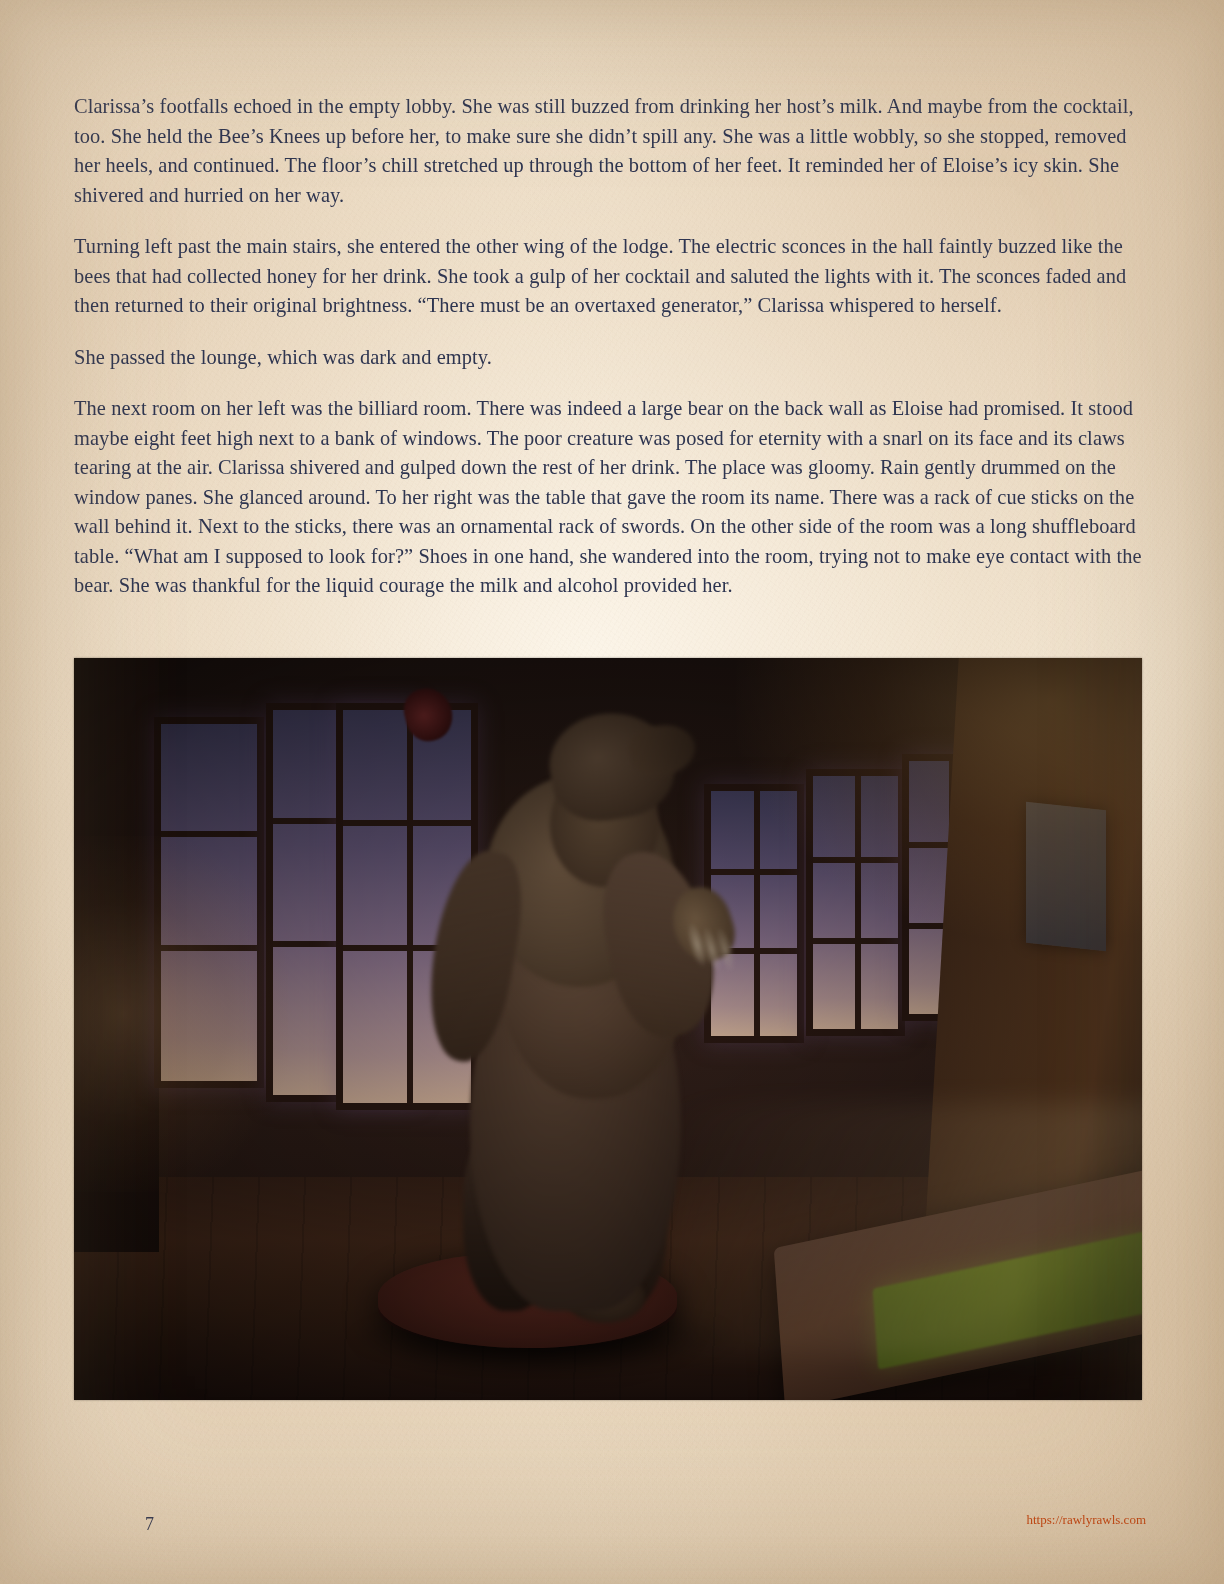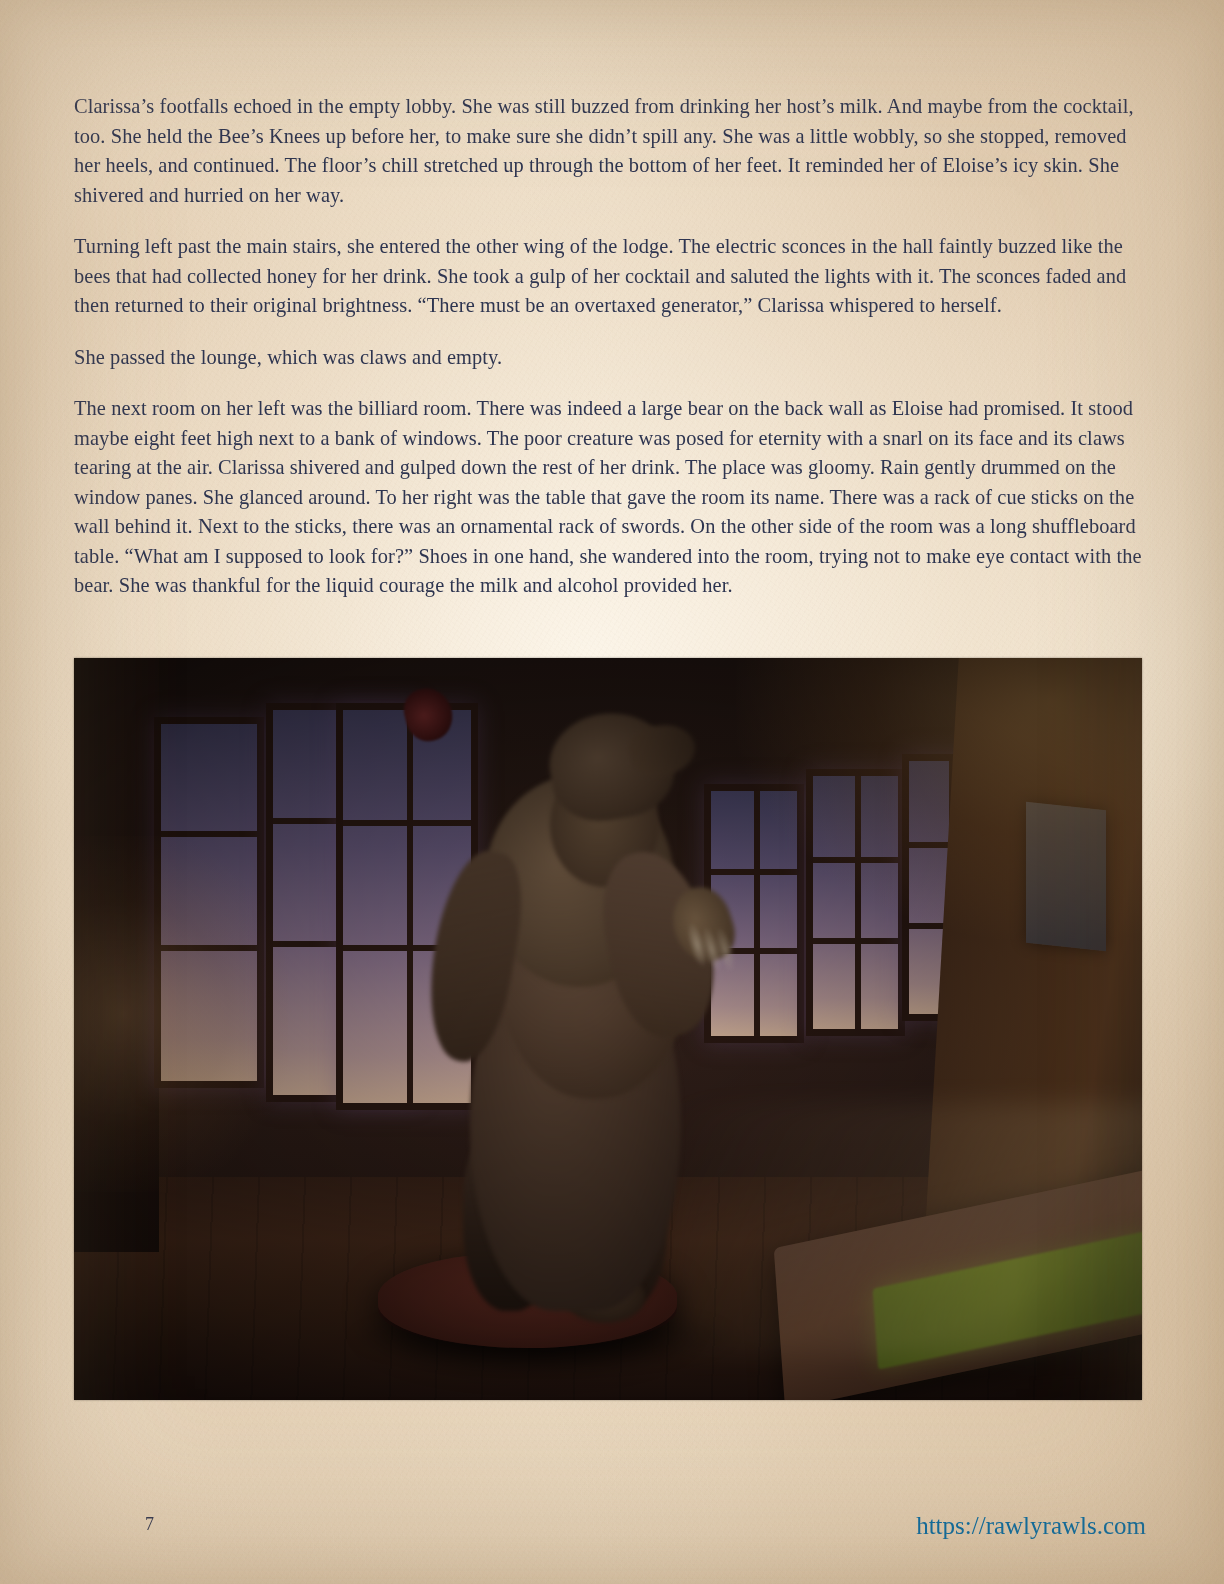--- a/index.html
+++ b/index.html
@@ -315,34 +315,34 @@
     position: absolute;
     left: 145px;
     top: 1514px;
     font-size: 18px;
     color: #2e3550;
   }
   #footer-url {
     position: absolute;
     right: 78px;
     top: 1512px;
-    font-size: 25px;
-    color: #0369a1;
+    font-size: 13px;
+    color: #c2410c;
   }
 </style>
 </head>
 <body>
 
 <div id="page"></div>
 <div id="grain"></div>
 
 <div id="content">
   <p class="body-text">Clarissa’s footfalls echoed in the empty lobby. She was still buzzed from drinking her host’s milk. And maybe from the cocktail, too. She held the Bee’s Knees up before her, to make sure she didn’t spill any. She was a little wobbly, so she stopped, removed her heels, and continued. The floor’s chill stretched up through the bottom of her feet. It reminded her of Eloise’s icy skin. She shivered and hurried on her way.</p>
   <p class="body-text">Turning left past the main stairs, she entered the other wing of the lodge. The electric sconces in the hall faintly buzzed like the bees that had collected honey for her drink. She took a gulp of her cocktail and saluted the lights with it. The sconces faded and then returned to their original brightness. “There must be an overtaxed generator,” Clarissa whispered to herself.</p>
-  <p class="body-text">She passed the lounge, which was claws and empty.</p>
+  <p class="body-text">She passed the lounge, which was dark and empty.</p>
   <p class="body-text">The next room on her left was the billiard room. There was indeed a large bear on the back wall as Eloise had promised. It stood maybe eight feet high next to a bank of windows. The poor creature was posed for eternity with a snarl on its face and its claws tearing at the air. Clarissa shivered and gulped down the rest of her drink. The place was gloomy. Rain gently drummed on the window panes. She glanced around. To her right was the table that gave the room its name. There was a rack of cue sticks on the wall behind it. Next to the sticks, there was an ornamental rack of swords. On the other side of the room was a long shuffleboard table. “What am I supposed to look for?” Shoes in one hand, she wandered into the room, trying not to make eye contact with the bear. She was thankful for the liquid courage the milk and alcohol provided her.</p>
 </div>
 
 <div id="figure" aria-label="Taxidermy grizzly bear standing upright on a round wooden pedestal in a dark billiard room beside a bank of tall mullioned windows at dusk">
   <div class="scene">
     <div class="wall-back"></div>
     <div class="floor">
       <div class="floor-planks"></div>
     </div>
 

